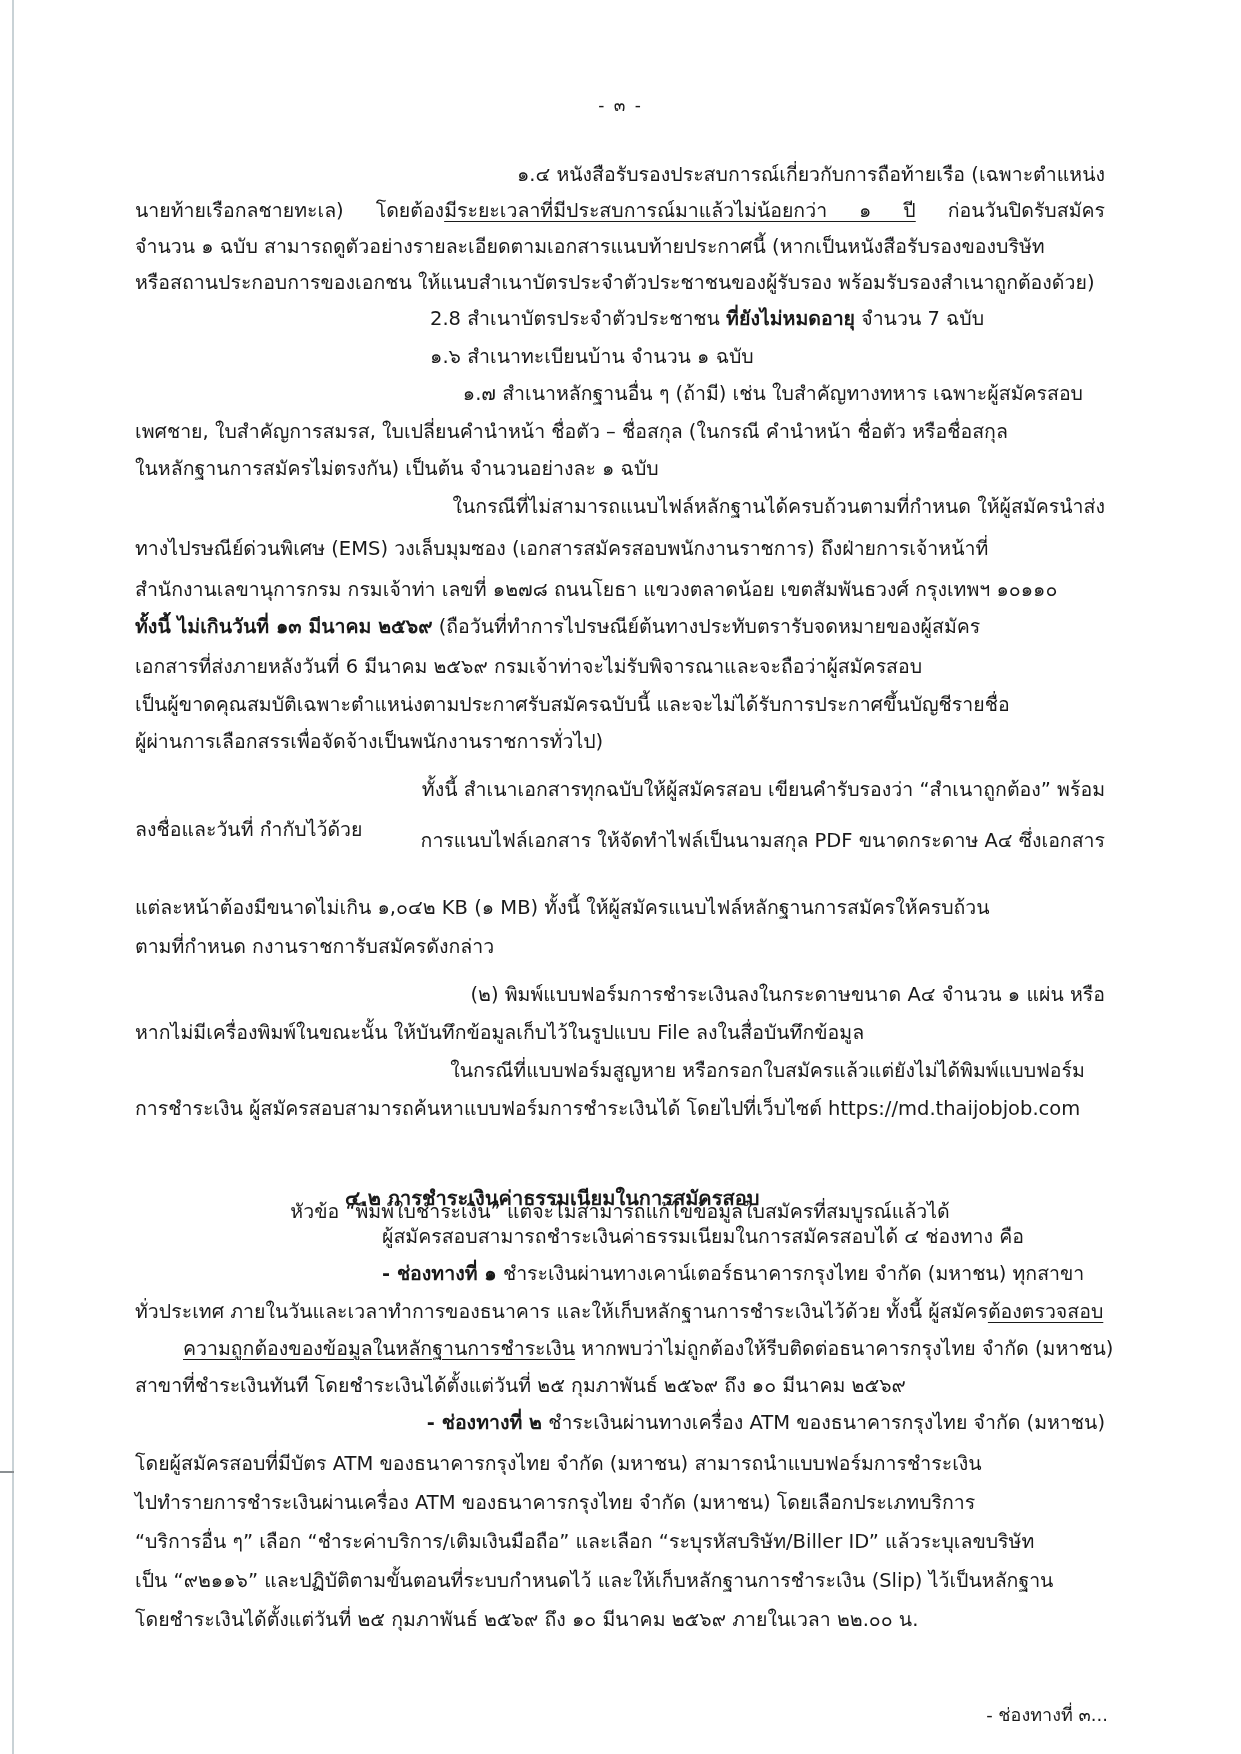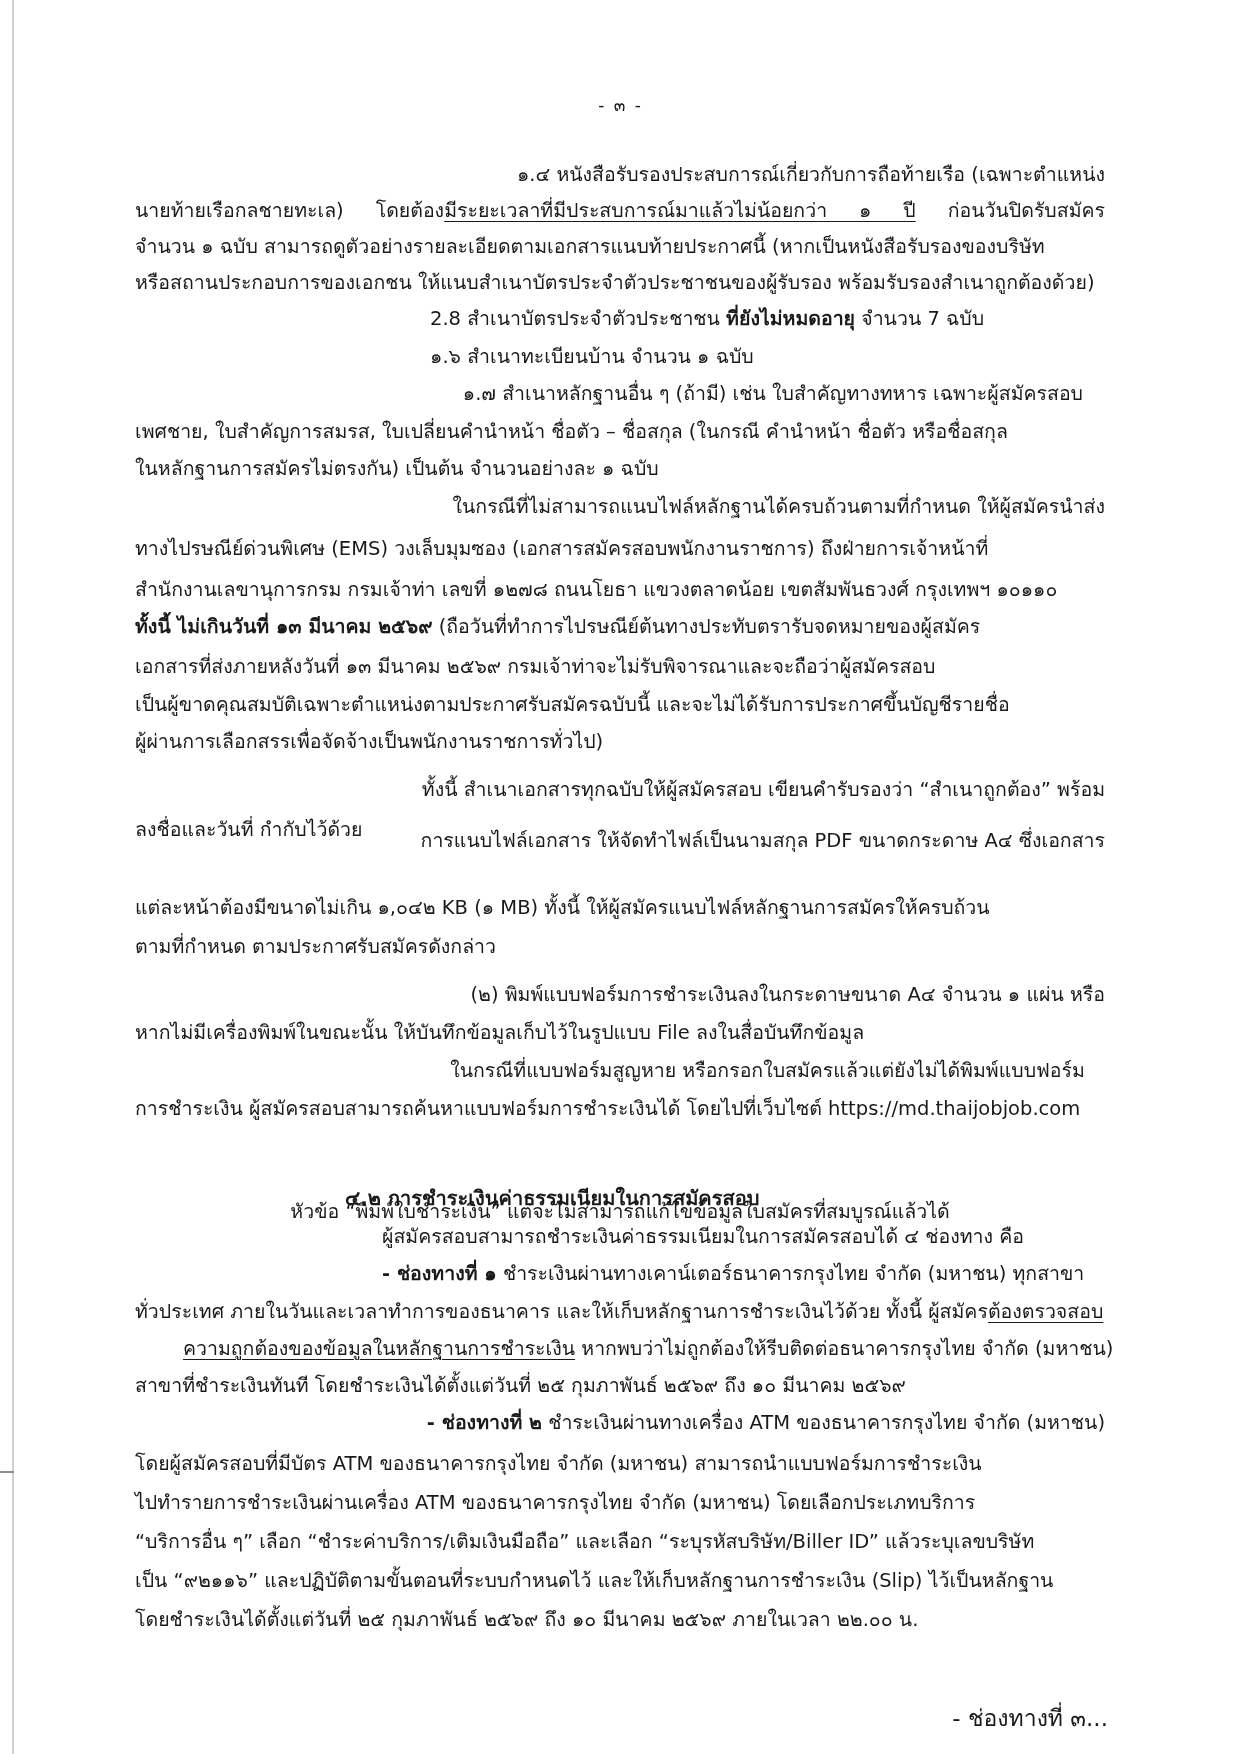--- a/index.html
+++ b/index.html
@@ -24,21 +24,21 @@
       position: absolute; left: 135px; width: 970px;
       font-size: 19.5px; line-height: 24px; white-space: nowrap;
       transform-origin: left top;
     }
     .line.justify { text-align: justify; text-align-last: justify; }
     .b { font-weight: bold; }
     .u { text-decoration: underline; text-underline-offset: 4px; text-decoration-thickness: 1px; }
     .heading { font-weight: bold; font-size: 20px; }
     .footer-next {
       position: absolute; top: 1700px; right: 133px;
-      font-size: 23px;
+      font-size: 18px;
     }
   </style>
 </head>
 <body>
 
 <div class="edge-line"></div>
 <div class="edge-tick"></div>
 
 <div class="page-number">- ๓ -</div>
 
@@ -51,30 +51,30 @@
 <div class="line" style="top:345px; left:430px; width:675px;">๑.๖ สำเนาทะเบียนบ้าน จำนวน ๑ ฉบับ</div>
 
 <div class="line" style="top:382px; left:408px; width:675px; text-align:right;">๑.๗ สำเนาหลักฐานอื่น ๆ (ถ้ามี) เช่น ใบสำคัญทางทหาร เฉพาะผู้สมัครสอบ</div>
 <div class="line" style="top:420px;">เพศชาย, ใบสำคัญการสมรส, ใบเปลี่ยนคำนำหน้า ชื่อตัว – ชื่อสกุล (ในกรณี คำนำหน้า ชื่อตัว หรือชื่อสกุล</div>
 <div class="line" style="top:457px;">ในหลักฐานการสมัครไม่ตรงกัน) เป็นต้น จำนวนอย่างละ ๑ ฉบับ</div>
 
 <div class="line" style="top:495px; left:430px; width:675px; text-align:right;">ในกรณีที่ไม่สามารถแนบไฟล์หลักฐานได้ครบถ้วนตามที่กำหนด ให้ผู้สมัครนำส่ง</div>
 <div class="line" style="top:537px;">ทางไปรษณีย์ด่วนพิเศษ (EMS) วงเล็บมุมซอง (เอกสารสมัครสอบพนักงานราชการ) ถึงฝ่ายการเจ้าหน้าที่</div>
 <div class="line" style="top:578px;">สำนักงานเลขานุการกรม กรมเจ้าท่า เลขที่ ๑๒๗๘ ถนนโยธา แขวงตลาดน้อย เขตสัมพันธวงศ์ กรุงเทพฯ ๑๐๑๑๐</div>
 <div class="line" style="top:615px;"><span class="b">ทั้งนี้ ไม่เกินวันที่ ๑๓ มีนาคม ๒๕๖๙</span><span> (ถือวันที่ทำการไปรษณีย์ต้นทางประทับตรารับจดหมายของผู้สมัคร</span></div>
-<div class="line" style="top:655px;">เอกสารที่ส่งภายหลังวันที่  ๑๓ มีนาคม ๒๕๖๙ กรมเจ้าท่าจะไม่รับพิจารณาและจะถือว่าผู้สมัครสอบ</div>
+<div class="line" style="top:655px;">เอกสารที่ส่งภายหลังวันที่  6 มีนาคม ๒๕๖๙ กรมเจ้าท่าจะไม่รับพิจารณาและจะถือว่าผู้สมัครสอบ</div>
 <div class="line" style="top:693px;">เป็นผู้ขาดคุณสมบัติเฉพาะตำแหน่งตามประกาศรับสมัครฉบับนี้ และจะไม่ได้รับการประกาศขึ้นบัญชีรายชื่อ</div>
 <div class="line" style="top:730px;">ผู้ผ่านการเลือกสรรเพื่อจัดจ้างเป็นพนักงานราชการทั่วไป)</div>
 
 <div class="line" style="top:778px; left:370px; width:735px; text-align:right;">ทั้งนี้ สำเนาเอกสารทุกฉบับให้ผู้สมัครสอบ เขียนคำรับรองว่า “สำเนาถูกต้อง” พร้อม</div>
 <div class="line" style="top:818px;">ลงชื่อและวันที่ กำกับไว้ด้วย</div>
 
 <div class="line" style="top:829px; left:385px; width:720px; text-align:right;">การแนบไฟล์เอกสาร ให้จัดทำไฟล์เป็นนามสกุล PDF ขนาดกระดาษ A๔ ซึ่งเอกสาร</div>
 <div class="line" style="top:896px;">แต่ละหน้าต้องมีขนาดไม่เกิน ๑,๐๔๒ KB (๑ MB) ทั้งนี้ ให้ผู้สมัครแนบไฟล์หลักฐานการสมัครให้ครบถ้วน</div>
-<div class="line" style="top:935px;">ตามที่กำหนด ตามประกาศรับสมัครดังกล่าว</div>
+<div class="line" style="top:935px;">ตามที่กำหนด กงานราชการับสมัครดังกล่าว</div>
 
 <div class="line" style="top:983px; left:430px; width:675px; text-align:right;">(๒) พิมพ์แบบฟอร์มการชำระเงินลงในกระดาษขนาด A๔ จำนวน ๑ แผ่น หรือ</div>
 <div class="line" style="top:1021px;">หากไม่มีเครื่องพิมพ์ในขณะนั้น ให้บันทึกข้อมูลเก็บไว้ในรูปแบบ File ลงในสื่อบันทึกข้อมูล</div>
 <div class="line" style="top:1059px; left:430px; width:675px; text-align:center;">ในกรณีที่แบบฟอร์มสูญหาย หรือกรอกใบสมัครแล้วแต่ยังไม่ได้พิมพ์แบบฟอร์ม</div>
 <div class="line" style="top:1097px;"><span>การชำระเงิน ผู้สมัครสอบสามารถค้นหาแบบฟอร์มการชำระเงินได้ โดยไปที่เว็บไซต์ </span><span>https://md.thaijobjob.com</span></div>
 <div class="line" style="top:1200px;text-align:center;">หัวข้อ “พิมพ์ใบชำระเงิน” แต่จะไม่สามารถแก้ไขข้อมูลใบสมัครที่สมบูรณ์แล้วได้</div>
 
 <div class="line heading" style="top:1186px; left:345px; width:760px;">๔.๒ การชำระเงินค่าธรรมเนียมในการสมัครสอบ</div>
 <div class="line" style="top:1225px; left:382px; width:723px;">ผู้สมัครสอบสามารถชำระเงินค่าธรรมเนียมในการสมัครสอบได้ ๔ ช่องทาง คือ</div>
 

